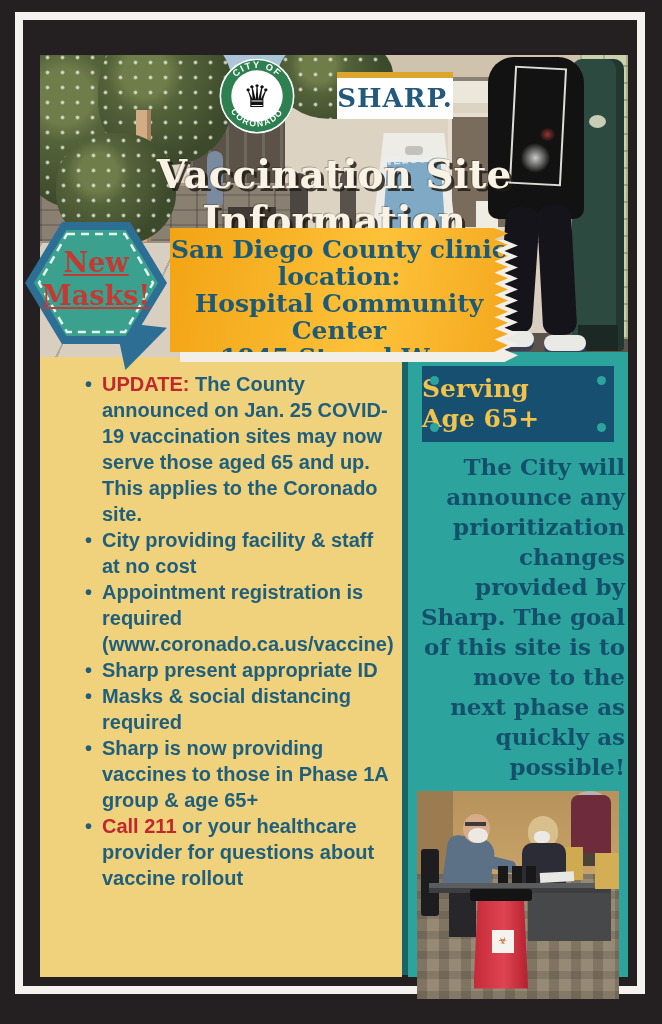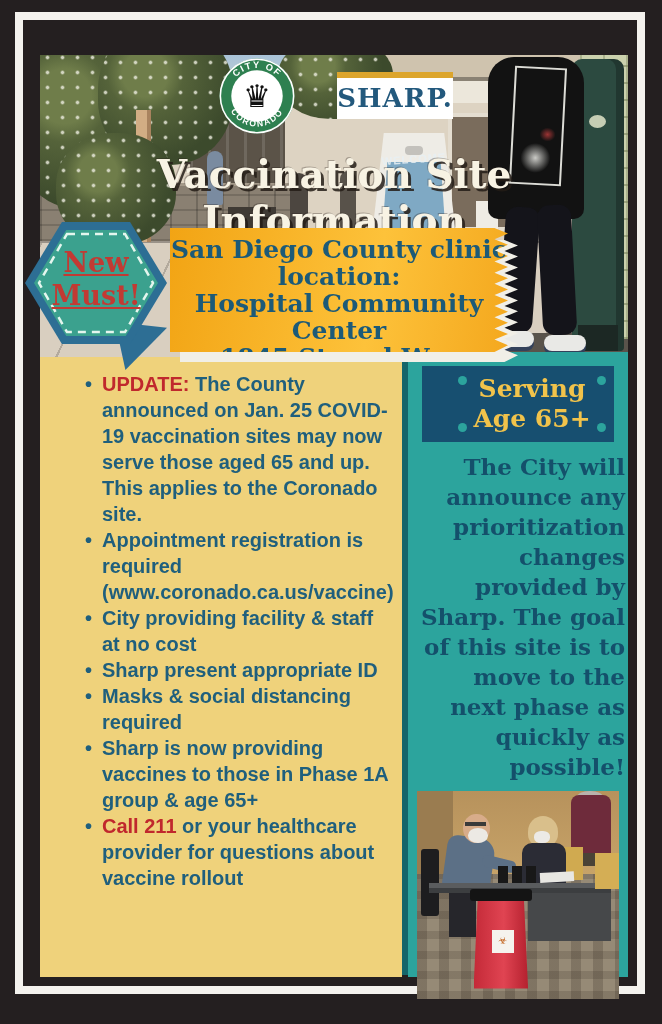--- a/index.html
+++ b/index.html
@@ -131,22 +131,22 @@
   .bullets li { position:relative; padding-left:22px; line-height:26px;
     font-weight:bold; font-size:20px; color:#1f5f7d; }
   .bullets li::before { content:"\2022"; position:absolute; left:5px; top:0; color:#1f5f7d; }
   .hl { color:#c0282d; }
 
   
   .teal-gap { left:402px; top:357px; width:6px; height:618px; background:#15656a; z-index:3; }
   .teal-panel { left:408px; top:352px; width:220px; height:625px; background:#2ca49d; z-index:3; }
   .serving-badge { position:relative; margin:14px auto 0; width:192px; height:76px;
     background:#174f70; display:flex; flex-direction:column; justify-content:center; }
-  .serving-badge div { text-align:center; font-family:"DejaVu Serif",serif; font-weight:bold;
-    font-size:25px; line-height:30px; color:#f1c34b;margin-left:28px; }
+  .serving-badge div { text-align:left; font-family:"DejaVu Serif",serif; font-weight:bold;
+    font-size:25px; line-height:30px; color:#f1c34b; }
   .dot { position:absolute; width:9px; height:9px; border-radius:50%; background:#2ca49d; }
   .dot.tl { left:8px; top:10px; } .dot.tr { right:8px; top:10px; }
   .dot.bl { left:8px; bottom:10px; } .dot.br { right:8px; bottom:10px; }
   .serving-text { margin:10px 3px 0; text-align:right; font-family:"DejaVu Serif",serif;
     font-weight:bold; font-size:23px; line-height:30px; color:#14506b; }
 
   
   .clinic-photo { position:relative; margin:9px auto 0; width:202px; height:208px;
     overflow:hidden; background:#c7a368; }
   .cp-wall { left:0; top:0; width:100%; height:40%;
@@ -276,39 +276,39 @@
 
 <div class="abs hours-badge">
   <div class="abs hex-tail"></div>
   <div class="abs hex-outer"></div>
   <div class="abs hex-inner"></div>
   <svg class="abs hex-dashes" viewBox="0 0 124 106">
     <polygon points="33,4 91,4 119,53 91,102 33,102 5,53" fill="none" stroke="#e4f6ee" stroke-width="2.5" stroke-dasharray="8 6"></polygon>
   </svg>
   <div class="abs hours-text">
     <div>New</div>
-    <div>Must!</div>
+    <div>Masks!</div>
   </div>
 </div>
 
 <div class="abs location-banner">
   <div class="abs banner-back banner-zig"></div>
   <div class="abs banner-face banner-zig">
     <div>San Diego County clinic location:</div>
     <div>Hospital Community Center</div>
     <div>1845 Strand Way</div>
     <div>10 a.m. to 5:30 pm. weekdays</div>
   </div>
 </div>
 
 <div class="abs yellow-panel">
   <ul class="bullets">
     <li><span class="hl">UPDATE:</span><span> The County announced on Jan. 25 COVID-19 vaccination sites may now serve those aged 65 and up. This applies to the Coronado site.</span></li>
+    <li><span class="hl"></span><span>City providing facility &amp; staff at no cost</span></li>
     <li><span class="hl"></span><span>Appointment registration is required (www.coronado.ca.us/vaccine)</span></li>
-    <li><span class="hl"></span><span>City providing facility &amp; staff at no cost</span></li>
     <li><span class="hl"></span><span>Sharp present appropriate ID</span></li>
     <li><span class="hl"></span><span>Masks &amp; social distancing required</span></li>
     <li><span class="hl"></span><span>Sharp is now providing vaccines to those in Phase 1A group &amp; age 65+</span></li>
     <li><span class="hl">Call 211</span><span> or your healthcare provider for questions about vaccine rollout</span></li>
   </ul>
 </div>
 
 <div class="abs teal-gap"></div>
 
 <div class="abs teal-panel">

